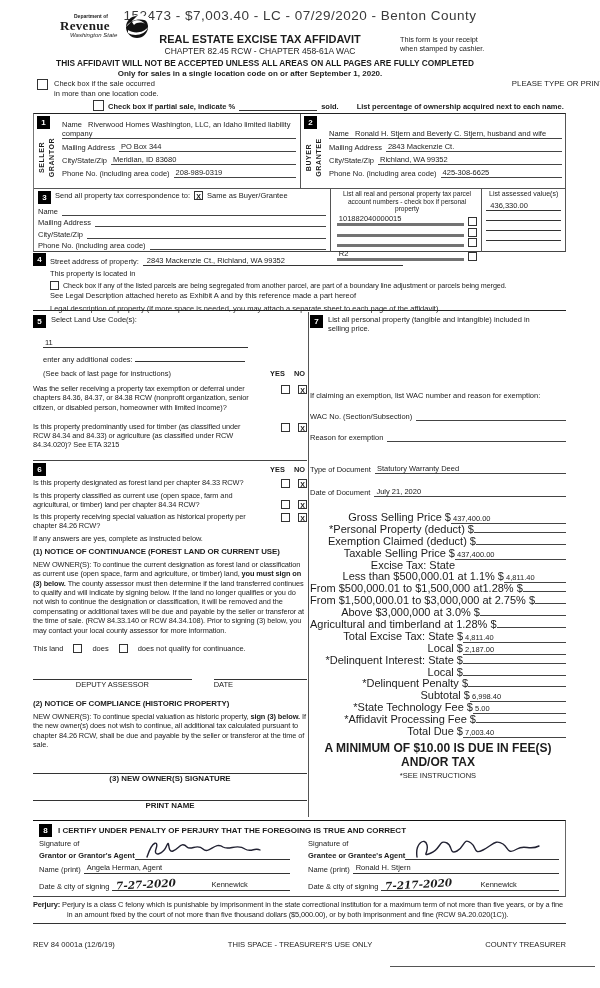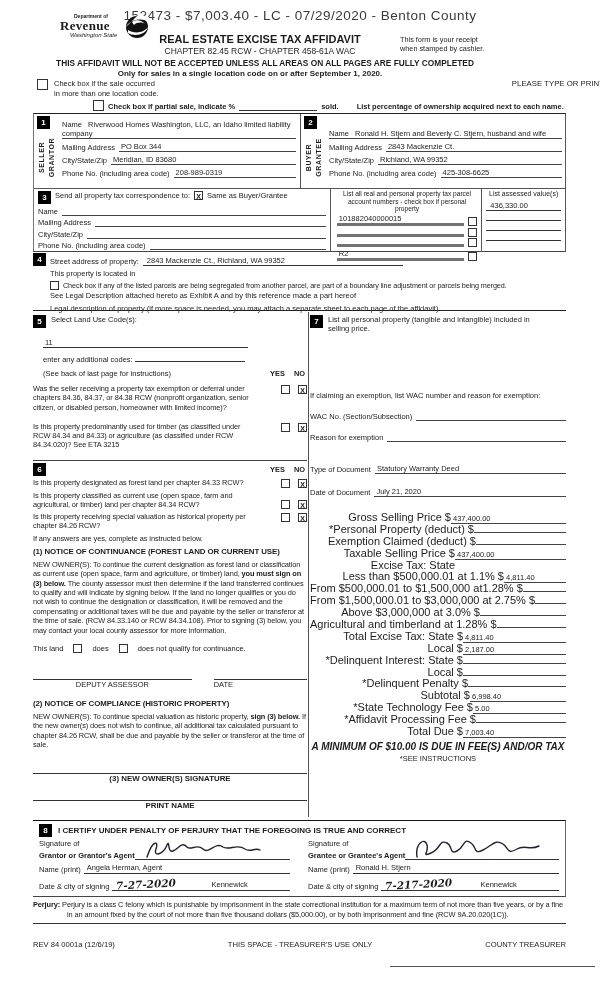--- a/index.html
+++ b/index.html
@@ -459,21 +459,21 @@
         </div>
       <div class="trow">
           <span class="tlab">*Affidavit Processing Fee $</span>
           <span class="tfld" style="width:90px;"></span>
         </div>
       <div class="trow">
           <span class="tlab">Total Due $</span>
           <span class="tfld" style="width:103px;">7,003.40</span>
         </div>
     </div>
-    <div class="ctr b" style="font-size:10px;margin-top:4px;font-style:italic;">A MINIMUM OF $10.00 IS DUE IN FEE(S) AND/OR TAX</div>
+    <div class="ctr b" style="font-size:12px;margin-top:4px;">A MINIMUM OF $10.00 IS DUE IN FEE(S) AND/OR TAX</div>
     <div class="ctr" style="margin-top:2px;">*SEE INSTRUCTIONS</div>
   </div>
 
   <div class="abs sec8">
     <div class="s8head">
       <div class="badge">8</div>
       <span class="b" style="font-size:8px;">I CERTIFY UNDER PENALTY OF PERJURY THAT THE FOREGOING IS TRUE AND CORRECT</span>
     </div>
     <div class="s8cols">
       <div>

